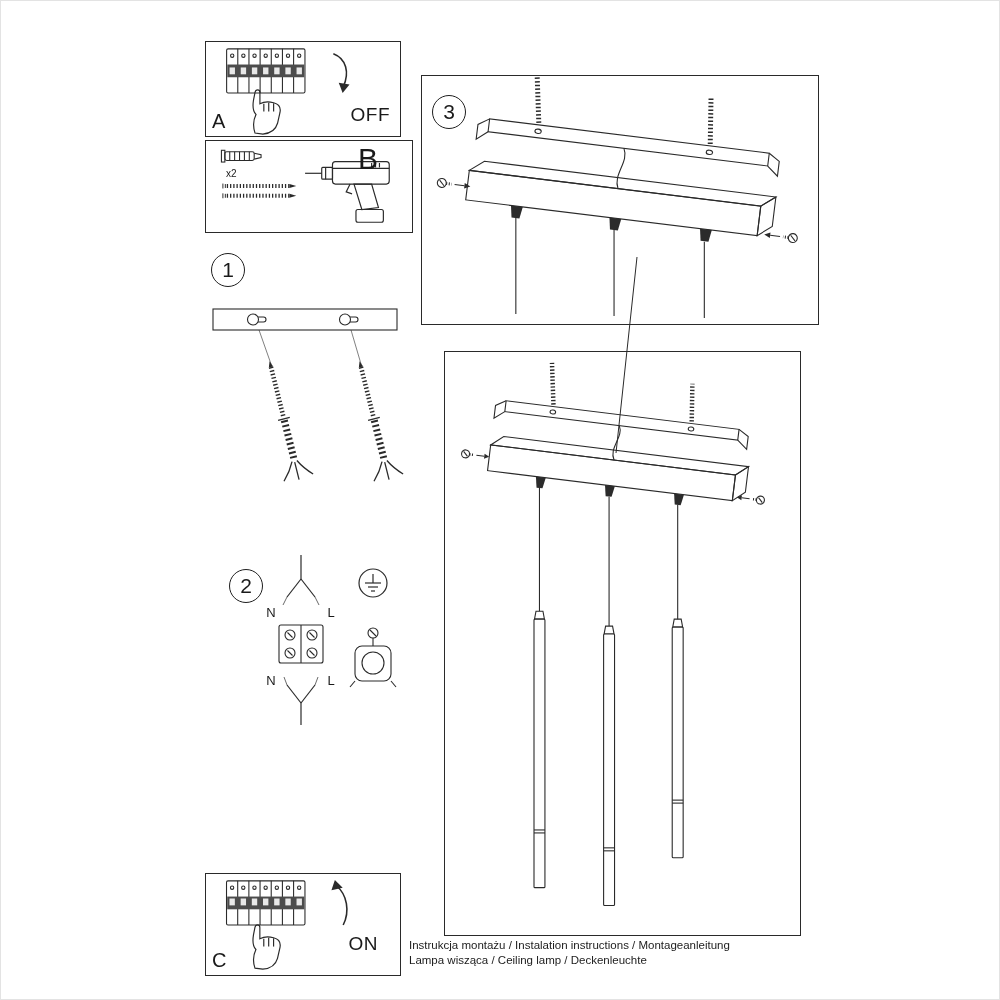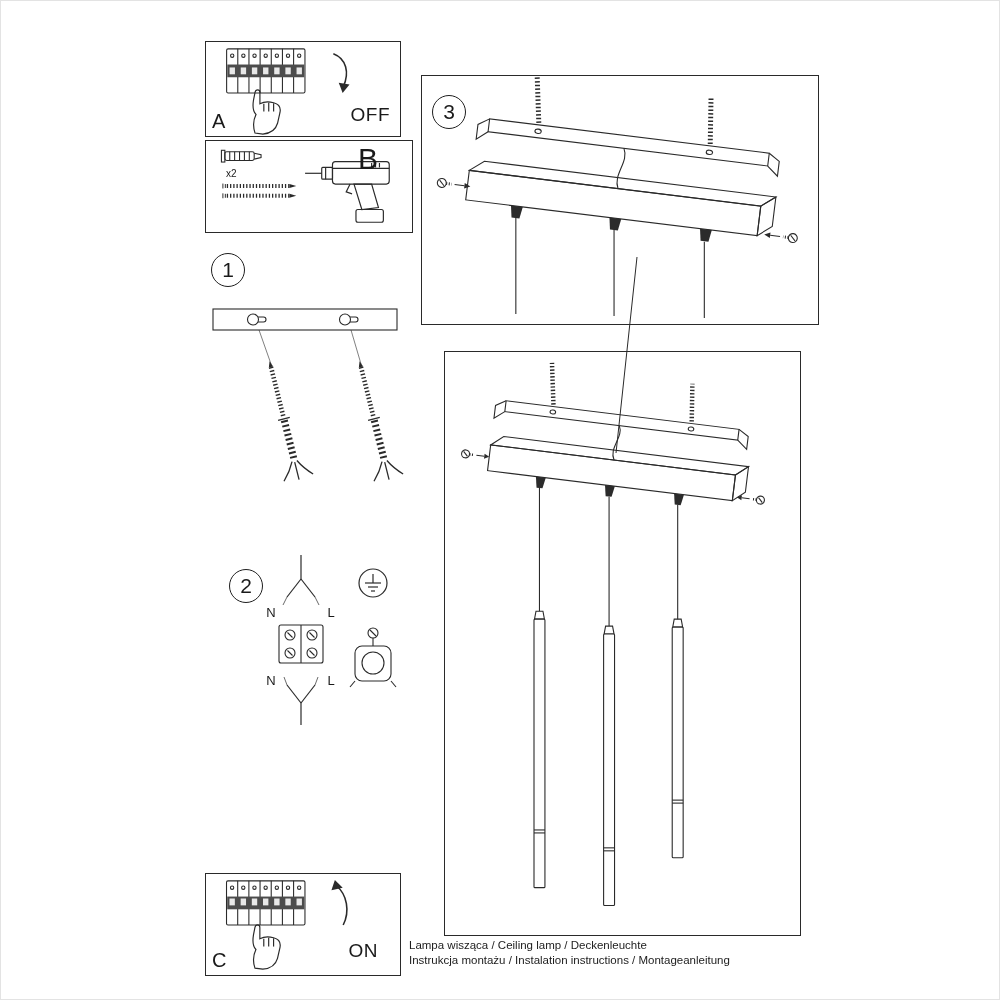--- a/index.html
+++ b/index.html
@@ -361,25 +361,25 @@
         <line x1="58" y1="66" x2="58" y2="74"></line>
         <line x1="63" y1="65" x2="63" y2="74"></line>
         <line x1="68" y1="65.5" x2="68" y2="74"></line>
       </g>
       <g stroke="#2a2a2a" fill="none" stroke-width="1.6">
         <path d="M139,52 C146,38 143,21 132,12"></path>
         <polygon points="127,16.5 130.5,6 138.5,14" fill="#2a2a2a" stroke="none"></polygon>
       </g>
     </svg>
     <span class="corner-letter" style="left:6px; bottom:3px;">C</span>
-    <span class="action-label" style="right:22px; bottom:13px;">ON</span>
+    <span class="action-label" style="right:22px; bottom:20px;">ON</span>
   </div>
 
   <svg class="overlay" viewBox="0 0 1000 1000">
     <line x1="636" y1="256" x2="615" y2="452" stroke="#2a2a2a" stroke-width="1"></line>
   </svg>
 
   <div class="footer">
+    <div>Instrukcja montażu / Instalation instructions / Montageanleitung</div>
     <div>Lampa wisząca / Ceiling lamp / Deckenleuchte</div>
-    <div>Instrukcja montażu / Instalation instructions / Montageanleitung</div>
   </div>
 
 </div>
 
 </body></html>

